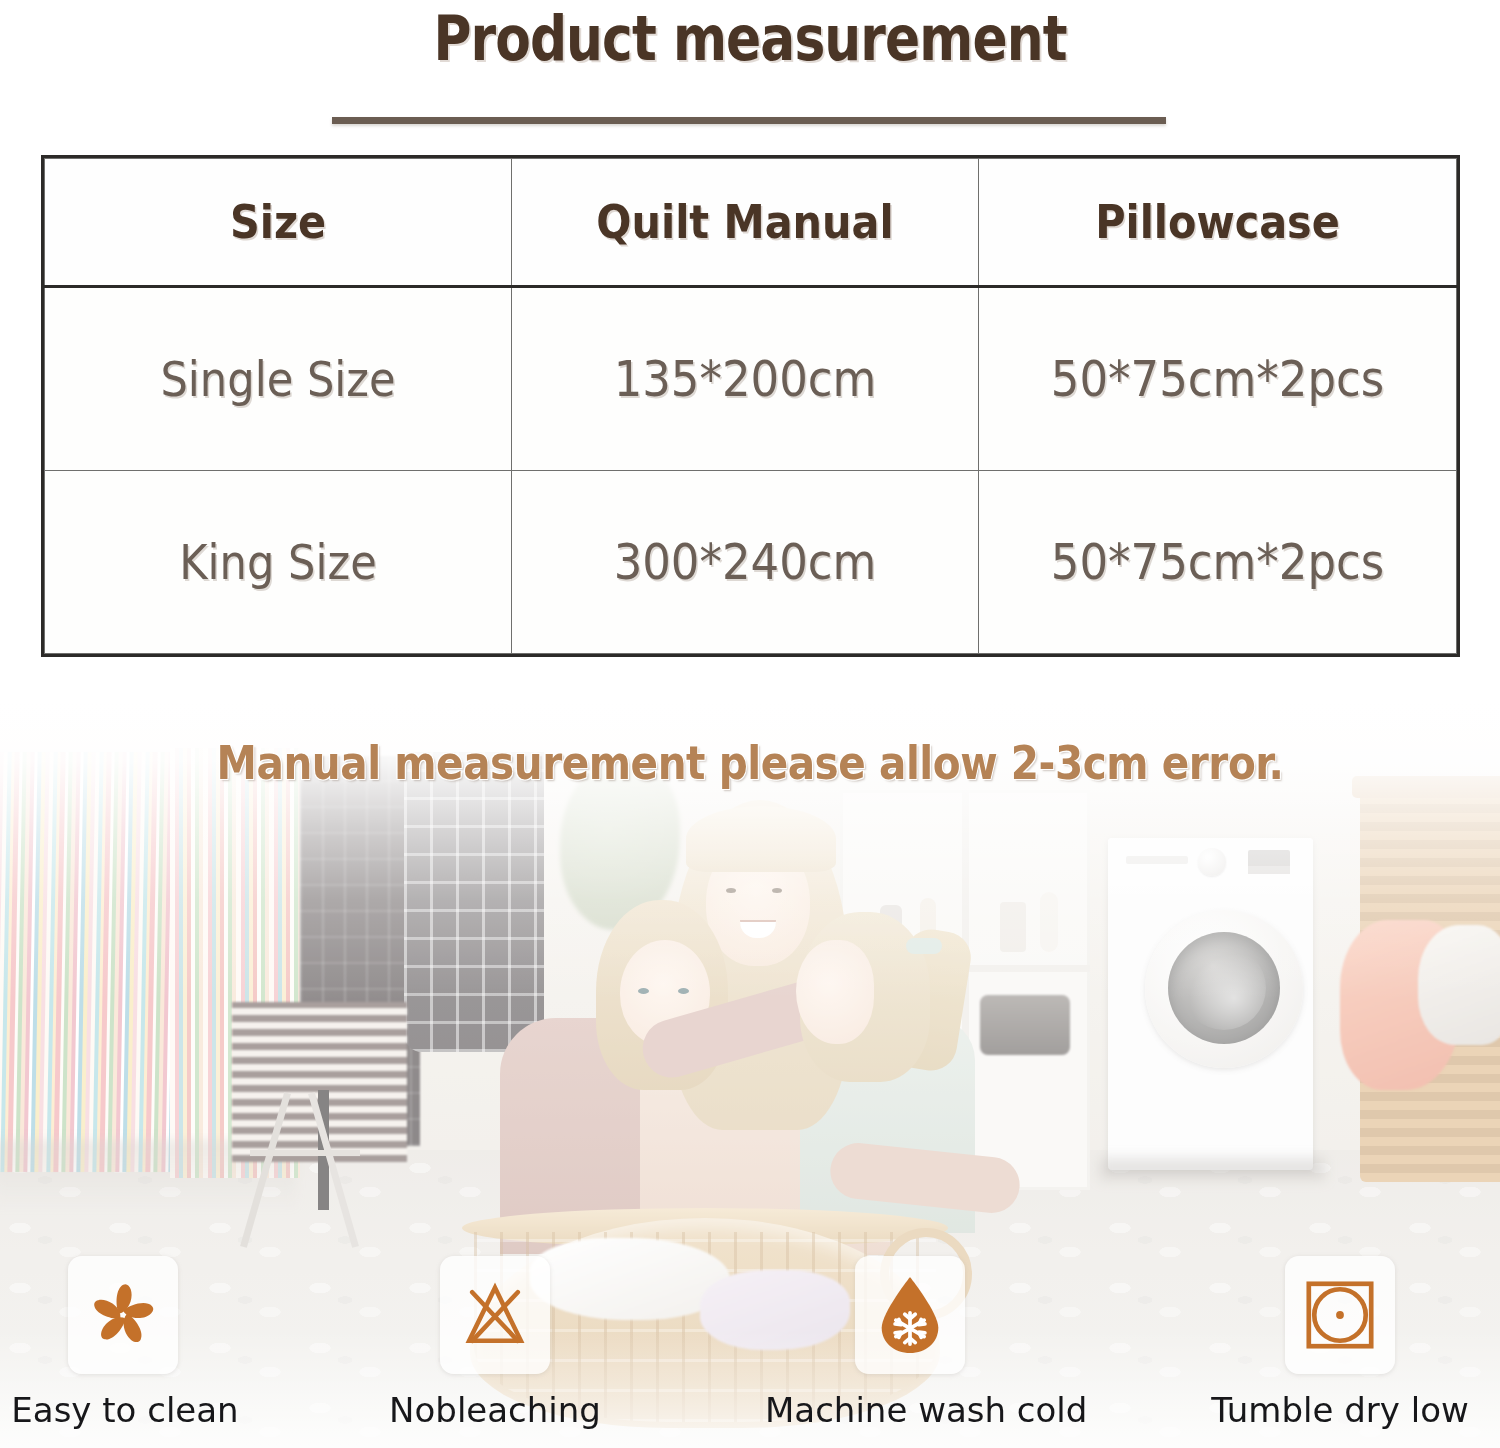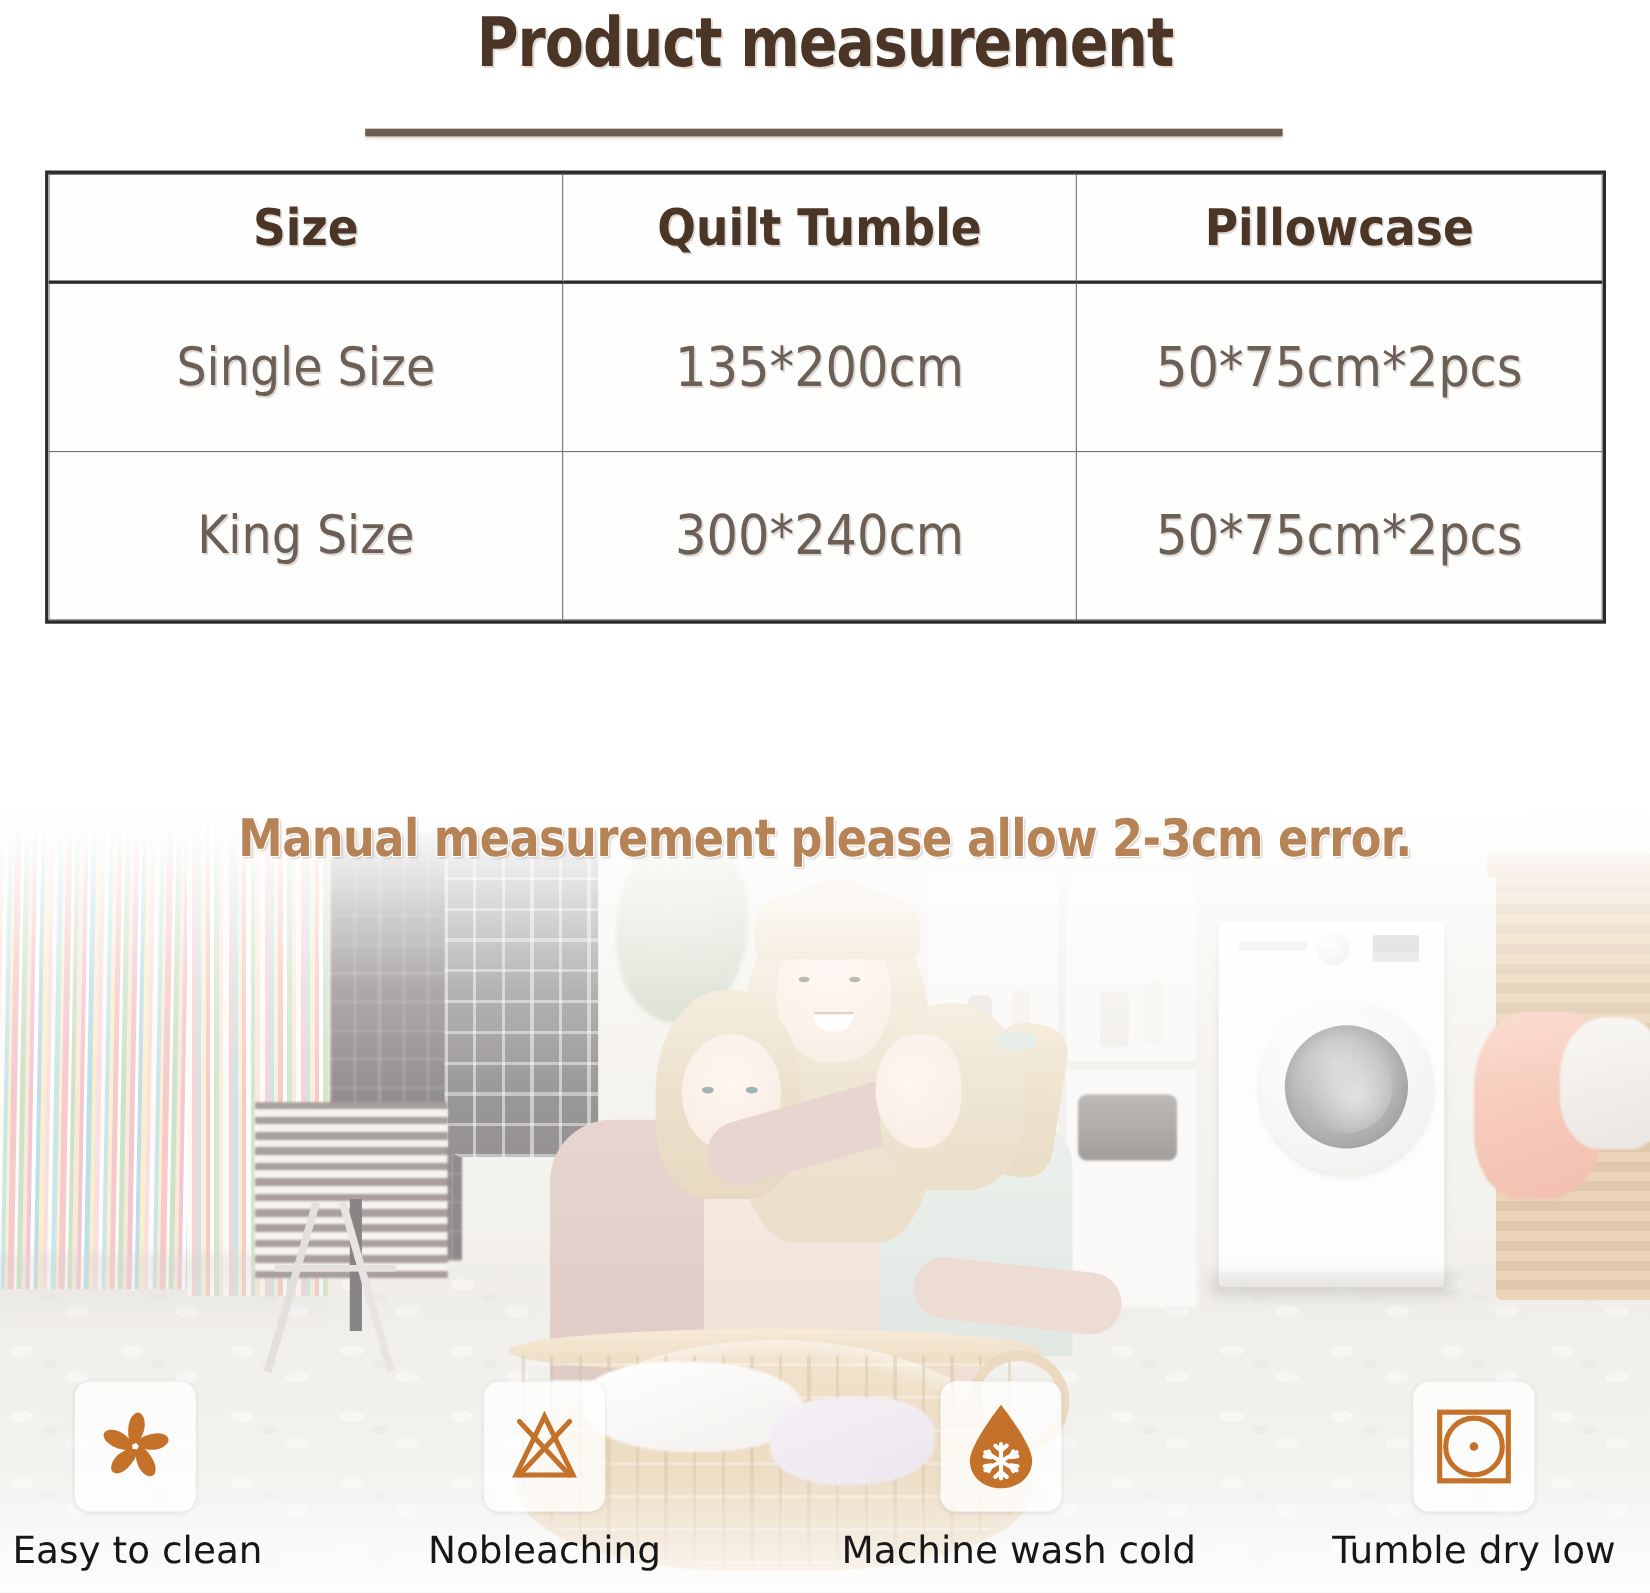--- a/index.html
+++ b/index.html
@@ -177,21 +177,21 @@
   .title{position:absolute;left:0;top:2px;width:1500px;text-align:center;
     font-size:62px;font-weight:bold;color:#4a3526;letter-spacing:-1px;
     font-family:"DejaVu Sans Condensed","Liberation Sans Narrow","Liberation Sans",sans-serif;
     transform:scaleX(.93);transform-origin:50% 50%;
     text-shadow:2px 2px 0 rgba(170,150,135,.35);}
   .divider{position:absolute;left:332px;top:117px;width:834px;height:7px;background:#6b5d52;
     box-shadow:0 2px 3px rgba(150,140,130,.35);}
 
   table.meas{position:absolute;left:44px;top:158px;width:1412px;
     border-collapse:collapse;table-layout:fixed;}
-  table.meas td{border:1px solid #6f6f6d;text-align:center;padding:0;
+  table.meas td{border:1px solid #6f6f6d;text-align:center;padding:15px;
     background:rgba(253,253,252,.55);}
   table.meas tr.head td{height:96px;border-bottom:3px solid #2c2a28;
     font-size:46px;font-weight:bold;color:#4a3526;
     font-family:"DejaVu Sans Condensed","Liberation Sans Narrow","Liberation Sans",sans-serif;
     text-shadow:1.5px 1.5px 0 rgba(175,158,144,.4);background:rgba(254,254,253,.72);}
   table.meas tr.body td{height:152px;font-size:50px;color:#6b5f56;
     font-family:"DejaVu Sans Condensed","Liberation Sans Narrow","Liberation Sans",sans-serif;
     text-shadow:1.5px 1.5px 0 rgba(190,180,172,.5);}
   table.meas tr.body td.c1{font-size:48px;}
   table.meas{box-shadow:0 0 0 3px #2c2a28;}
@@ -307,21 +307,21 @@
 
   <table class="meas">
     <colgroup>
         <col class="c1">
         <col class="c2">
         <col class="c3">
       </colgroup>
     <tbody>
       <tr class="head">
         <td>Size</td>
-        <td>Quilt Tumble</td>
+        <td>Quilt Manual</td>
         <td>Pillowcase</td>
       </tr>
       <tr class="body">
         <td class="c1">Single Size</td>
         <td>135*200cm</td>
         <td>50*75cm*2pcs</td>
       </tr>
       <tr class="body">
         <td class="c1">King Size</td>
         <td>300*240cm</td>

